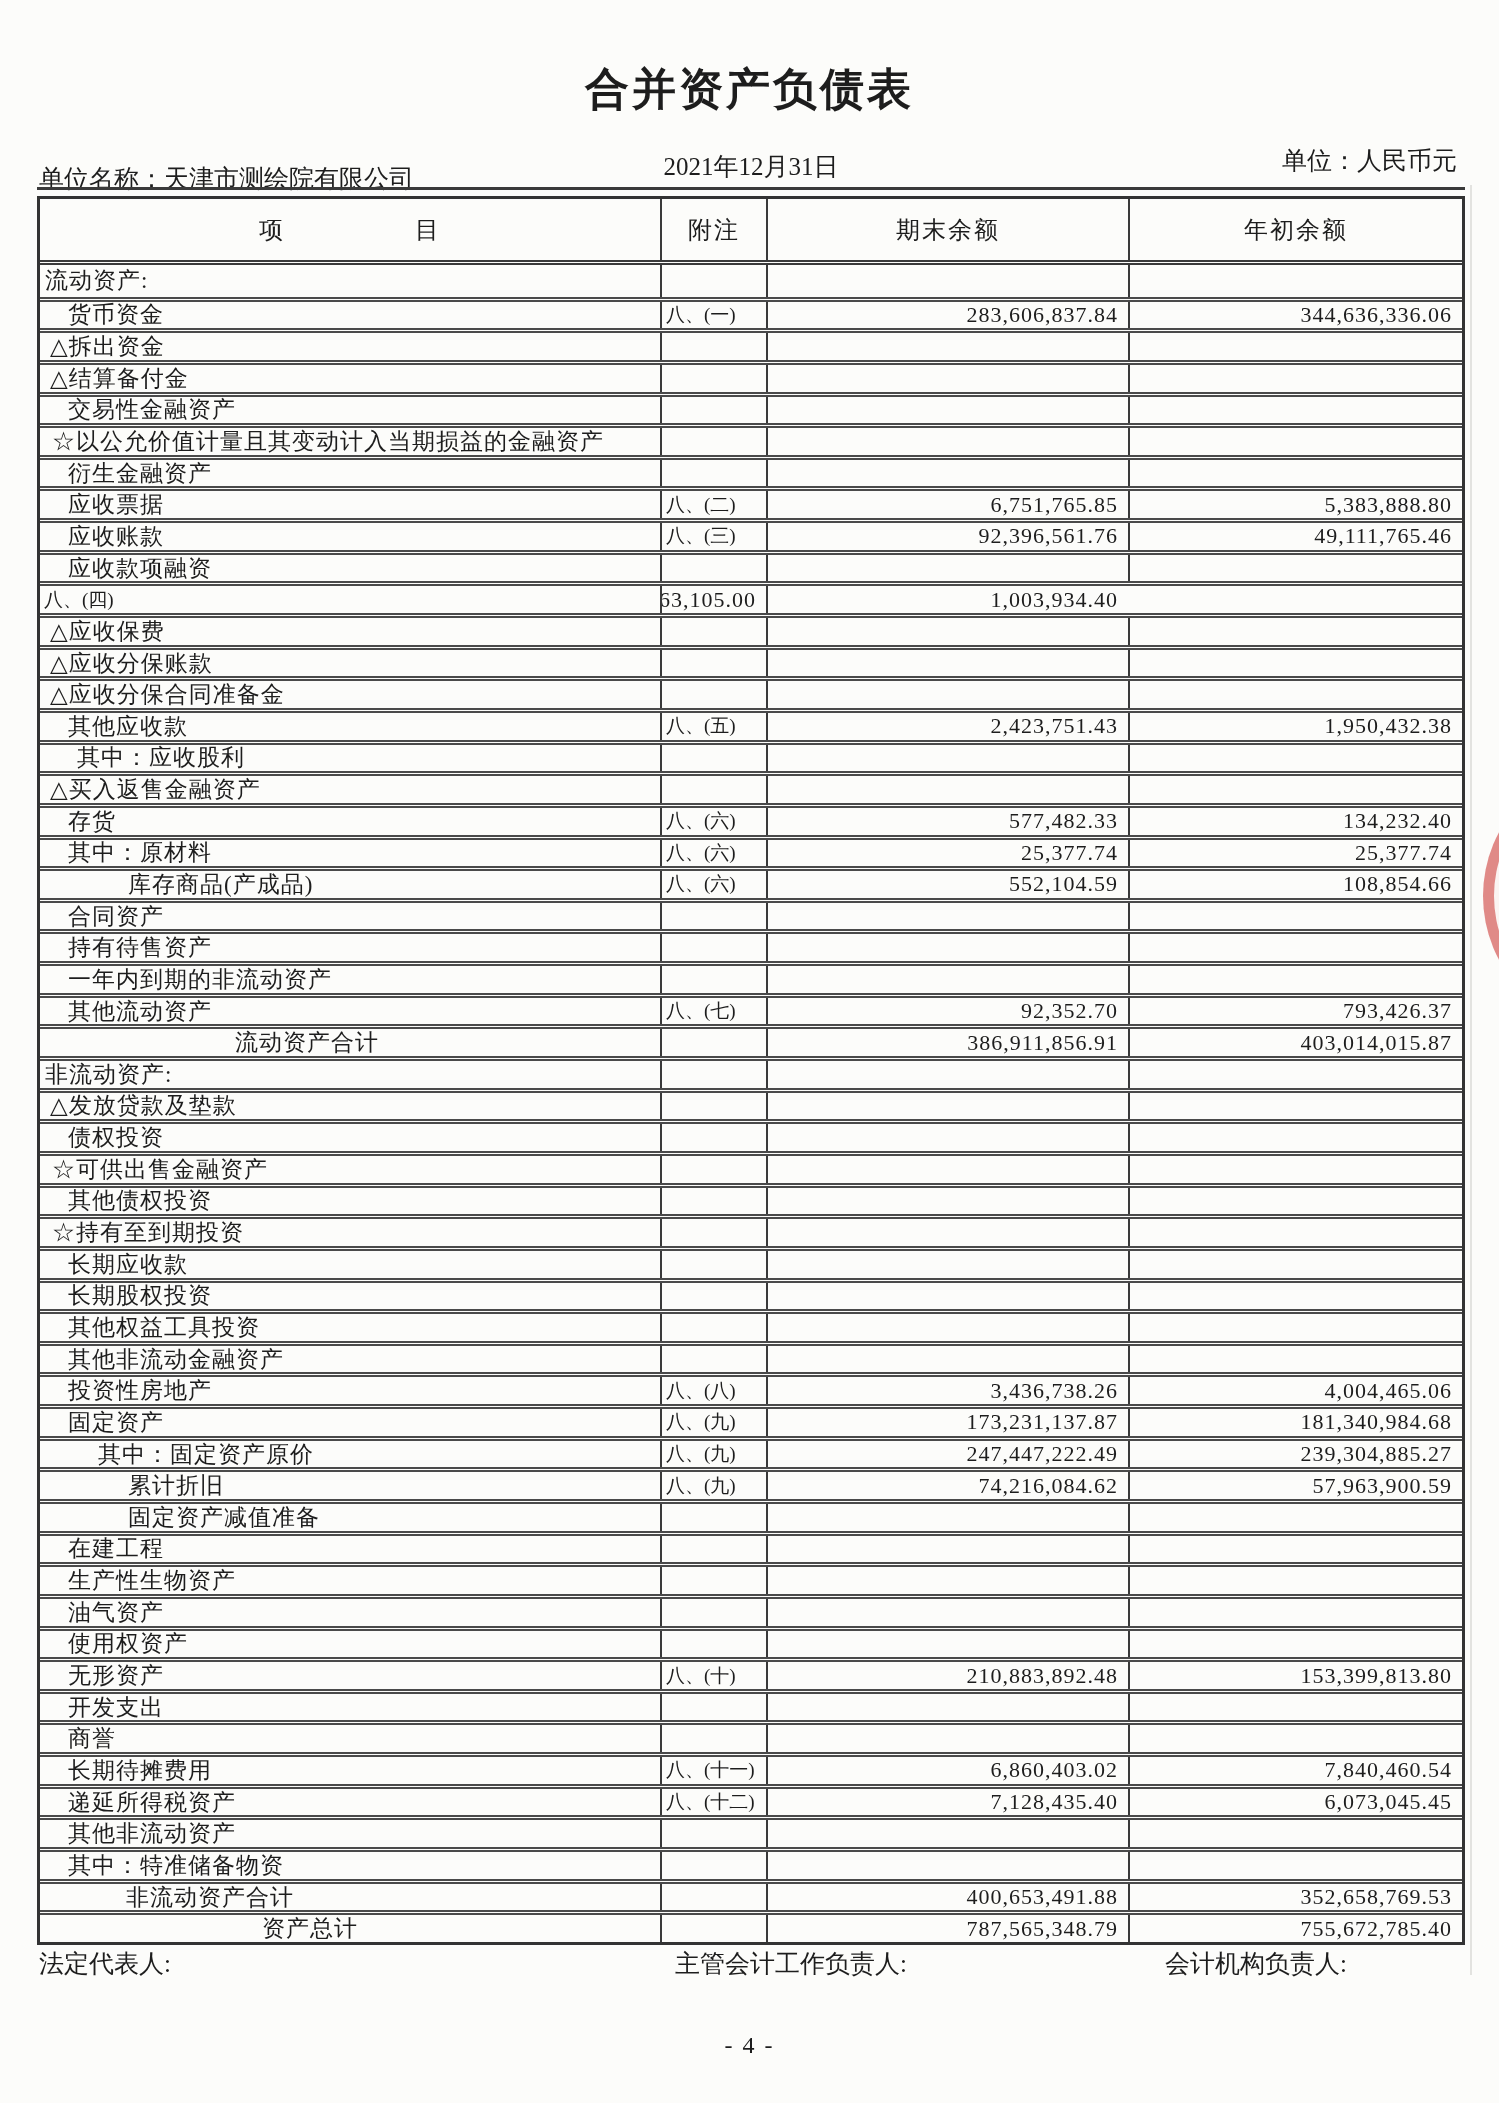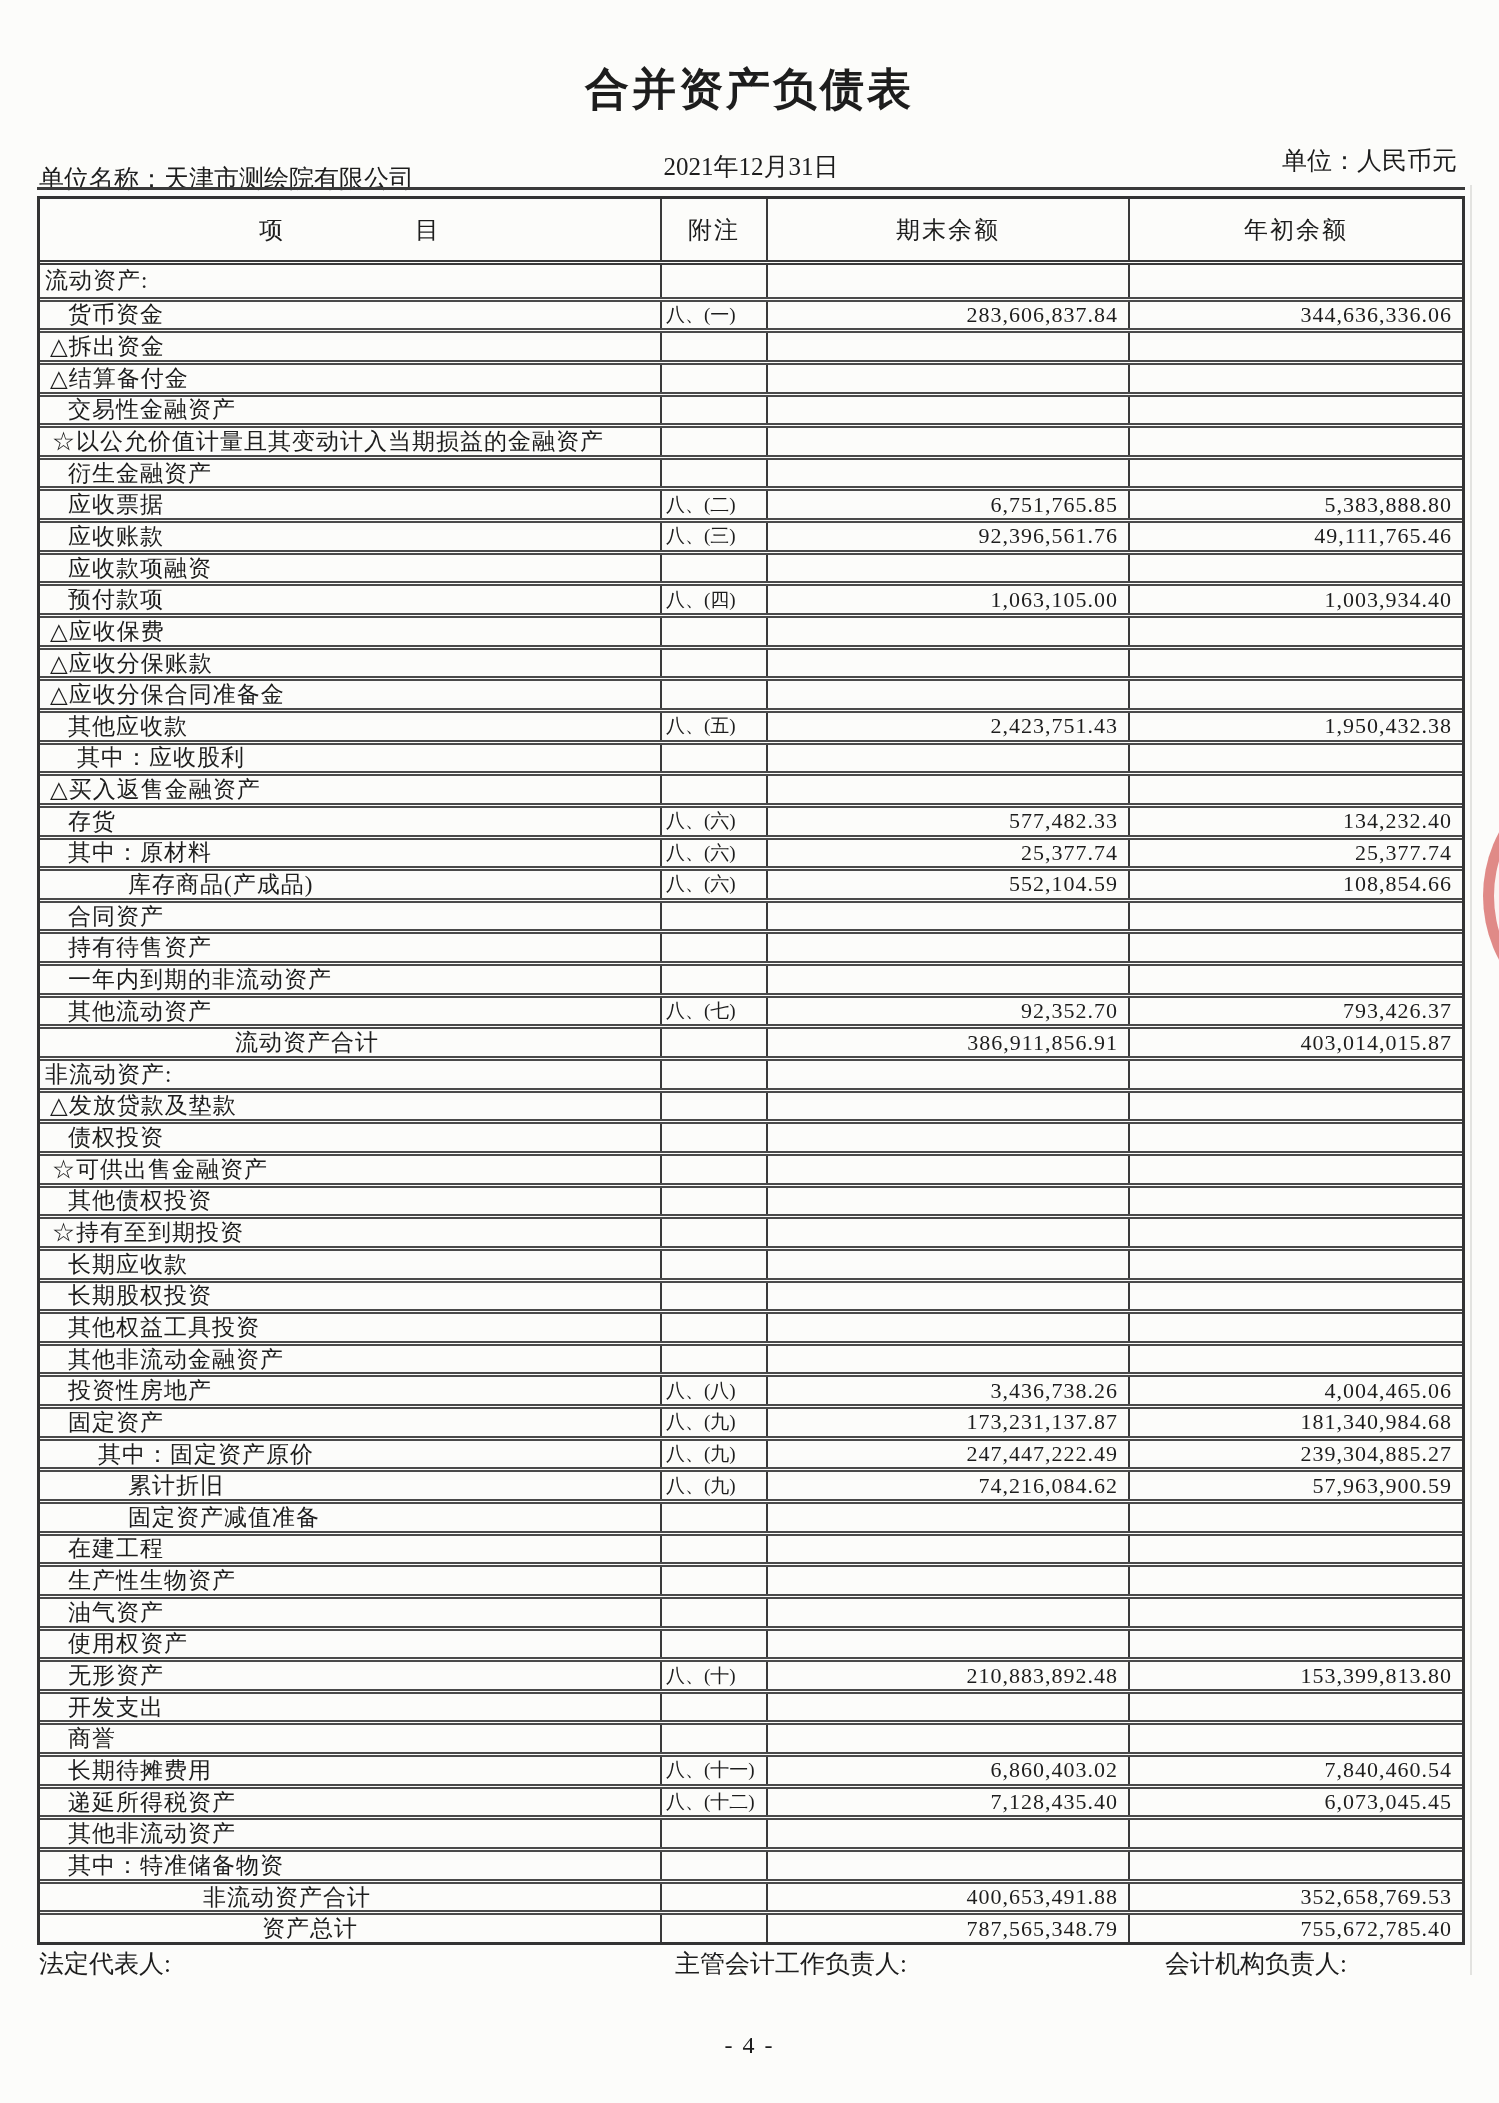--- a/index.html
+++ b/index.html
@@ -56,21 +56,21 @@
 
   
   .lv-h    { padding-left:5px; }
   .lv-t    { padding-left:10px; }
   .lv-s    { padding-left:12px; }
   .lv-i    { padding-left:28px; }
   .lv-q1   { padding-left:58px; }
   .lv-q2   { padding-left:37px; }
   .lv-d    { padding-left:88px; }
   .lv-sum1 { padding-left:195px; }
-  .lv-sum2 { padding-left:115px;margin-left:48px; }
+  .lv-sum2 { padding-left:86px; }
   .lv-sum3 { padding-left:222px; }
 
   .sigbar { position:absolute; top:1947px; left:37px; width:1428px; height:34px; font-size:25px; }
   .sig-legal { position:absolute; left:2px; white-space:nowrap; }
   .sig-chief { position:absolute; left:638px; white-space:nowrap; }
   .sig-org   { position:absolute; left:1128px; white-space:nowrap; }
 
   .pagenum {
     position:absolute; top:2032px; left:0; width:1499px;
     text-align:center; font-size:24px; letter-spacing:2px;
@@ -171,21 +171,20 @@
   </div>
 
   <div class="trow">
     <div class="c c-item lv-i">应收款项融资</div>
     <div class="c c-note"></div>
     <div class="c c-end"></div>
     <div class="c c-beg"></div>
   </div>
 
   <div class="trow">
-    <div class="c c-item lv-i">预付款项</div>
     <div class="c c-note">八、(四)</div>
     <div class="c c-end">1,063,105.00</div>
     <div class="c c-beg">1,003,934.40</div>
   </div>
 
   <div class="trow">
     <div class="c c-item lv-t">△应收保费</div>
     <div class="c c-note"></div>
     <div class="c c-end"></div>
     <div class="c c-beg"></div>

